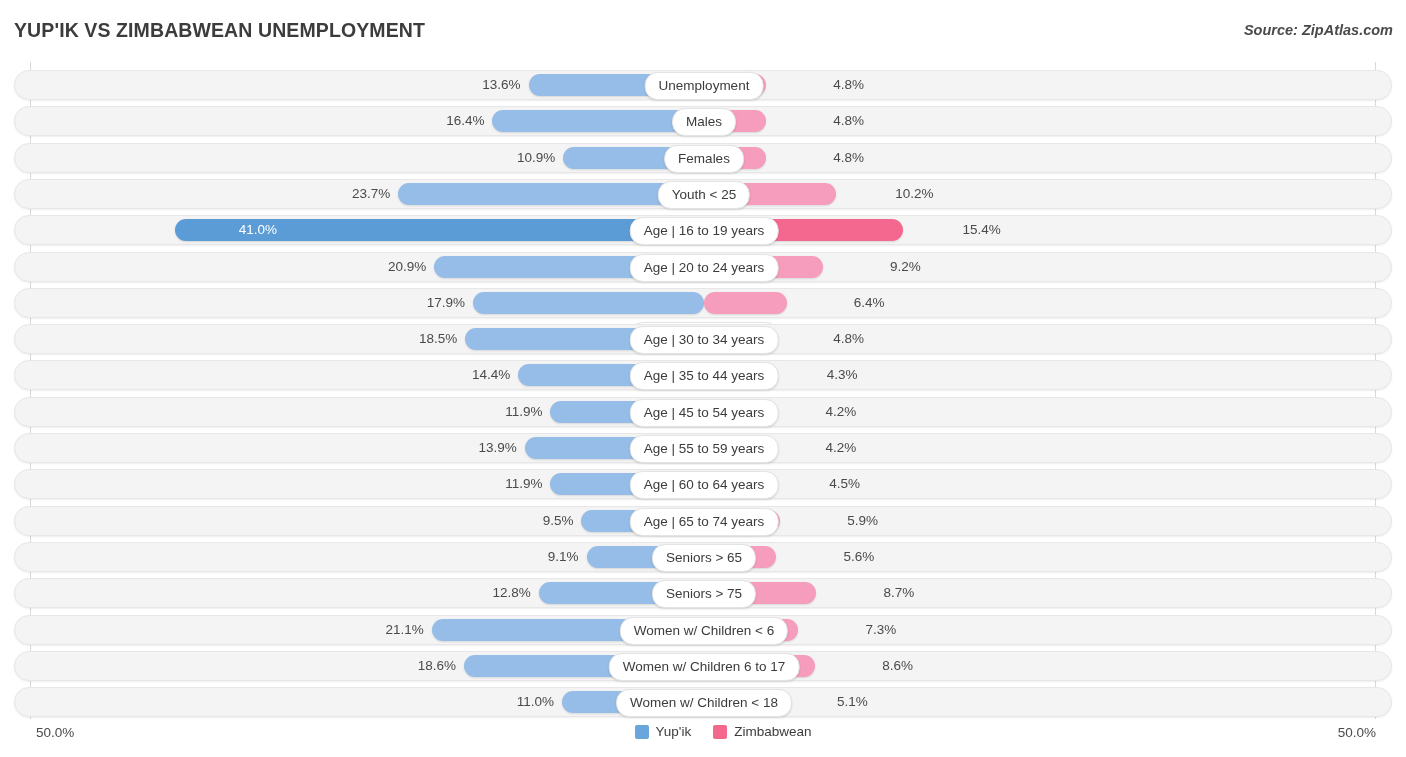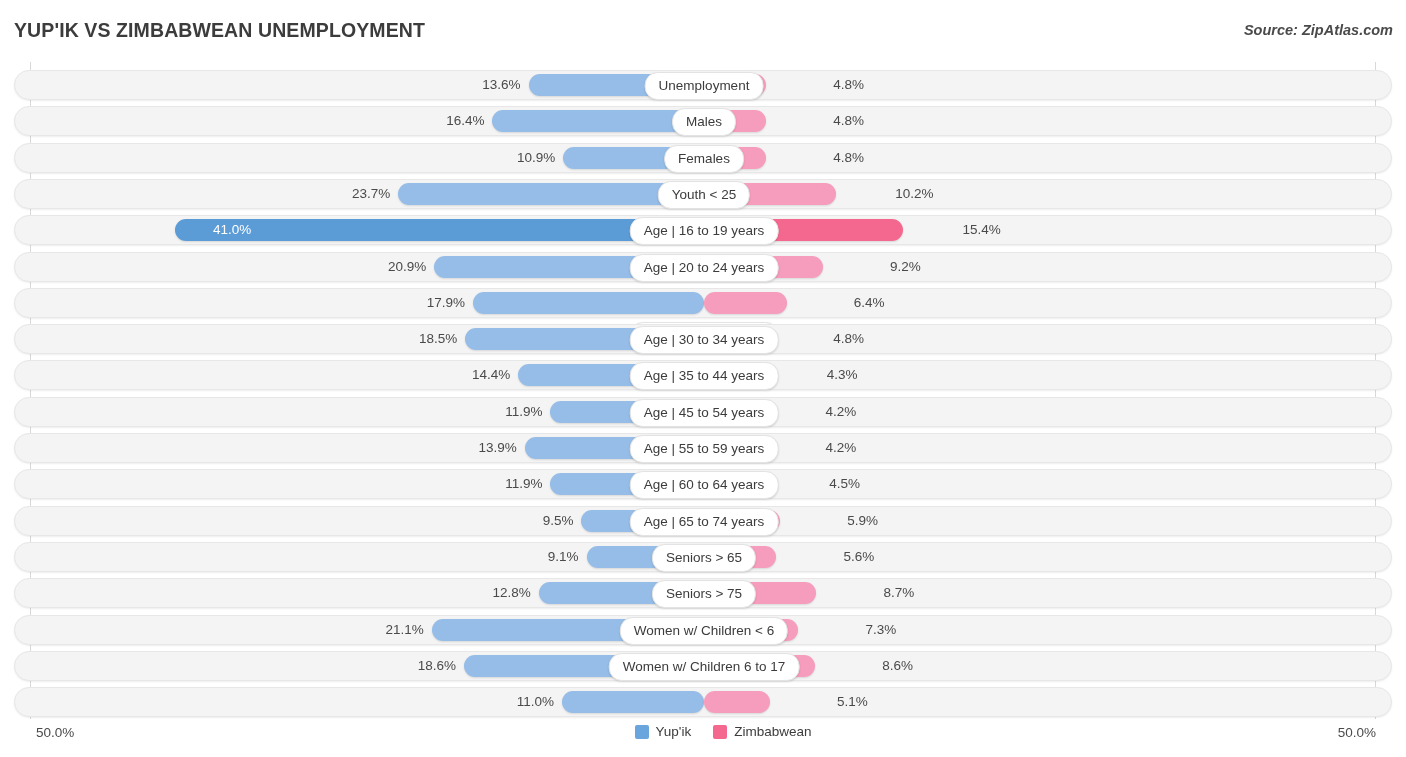--- a/index.html
+++ b/index.html
@@ -218,21 +218,21 @@
           <div class="bar bar-right" style="left: 689px; width: 131.58px;"></div>
           <div class="val val-left" style="left: 285.27px; width: 90px;">23.7%</div>
           <div class="val val-right" style="left: 828.58px; width: 90px;">10.2%</div>
           <div class="cap" style="left: 689px;">Youth &lt; 25</div>
         </div>
       </div>
       <div class="row" style="top: 153.2px;">
         <div class="row-inner">
           <div class="bar bar-left hl" style="left: 160.1px; width: 528.9px;"></div>
           <div class="bar bar-right hl" style="left: 689px; width: 198.66px;"></div>
-          <div class="val val-left inside" style="left: 172.1px; width: 90px; text-align: center;">41.0%</div>
+          <div class="val val-left inside" style="left: 172.1px; width: 90px; text-align: right;">41.0%</div>
           <div class="val val-right" style="left: 895.66px; width: 90px;">15.4%</div>
           <div class="cap" style="left: 689px;">Age | 16 to 19 years</div>
         </div>
       </div>
       <div class="row" style="top: 189.5px;">
         <div class="row-inner">
           <div class="bar bar-left" style="left: 419.39px; width: 269.61px;"></div>
           <div class="bar bar-right" style="left: 689px; width: 118.68px;"></div>
           <div class="val val-left" style="left: 321.39px; width: 90px;">20.9%</div>
           <div class="val val-right" style="left: 815.68px; width: 90px;">9.2%</div>
@@ -337,20 +337,21 @@
           <div class="val val-right" style="left: 807.94px; width: 90px;">8.6%</div>
           <div class="cap" style="left: 689px;">Women w/ Children 6 to 17</div>
         </div>
       </div>
       <div class="row" style="top: 625.1px;">
         <div class="row-inner">
           <div class="bar bar-left" style="left: 547.1px; width: 141.9px;"></div>
           <div class="bar bar-right" style="left: 689px; width: 65.79px;"></div>
           <div class="val val-left" style="left: 449.1px; width: 90px;">11.0%</div>
           <div class="val val-right" style="left: 762.79px; width: 90px;">5.1%</div>
+          <div class="cap" style="left: 689px;">Women w/ Children &lt; 18</div>
         </div>
       </div>
     </div>
 </div>
 
 <div id="footer">
   <div id="axis-left">50.0%</div>
   <div id="axis-right">50.0%</div>
   <div id="legend">
       <div class="legend-item">

